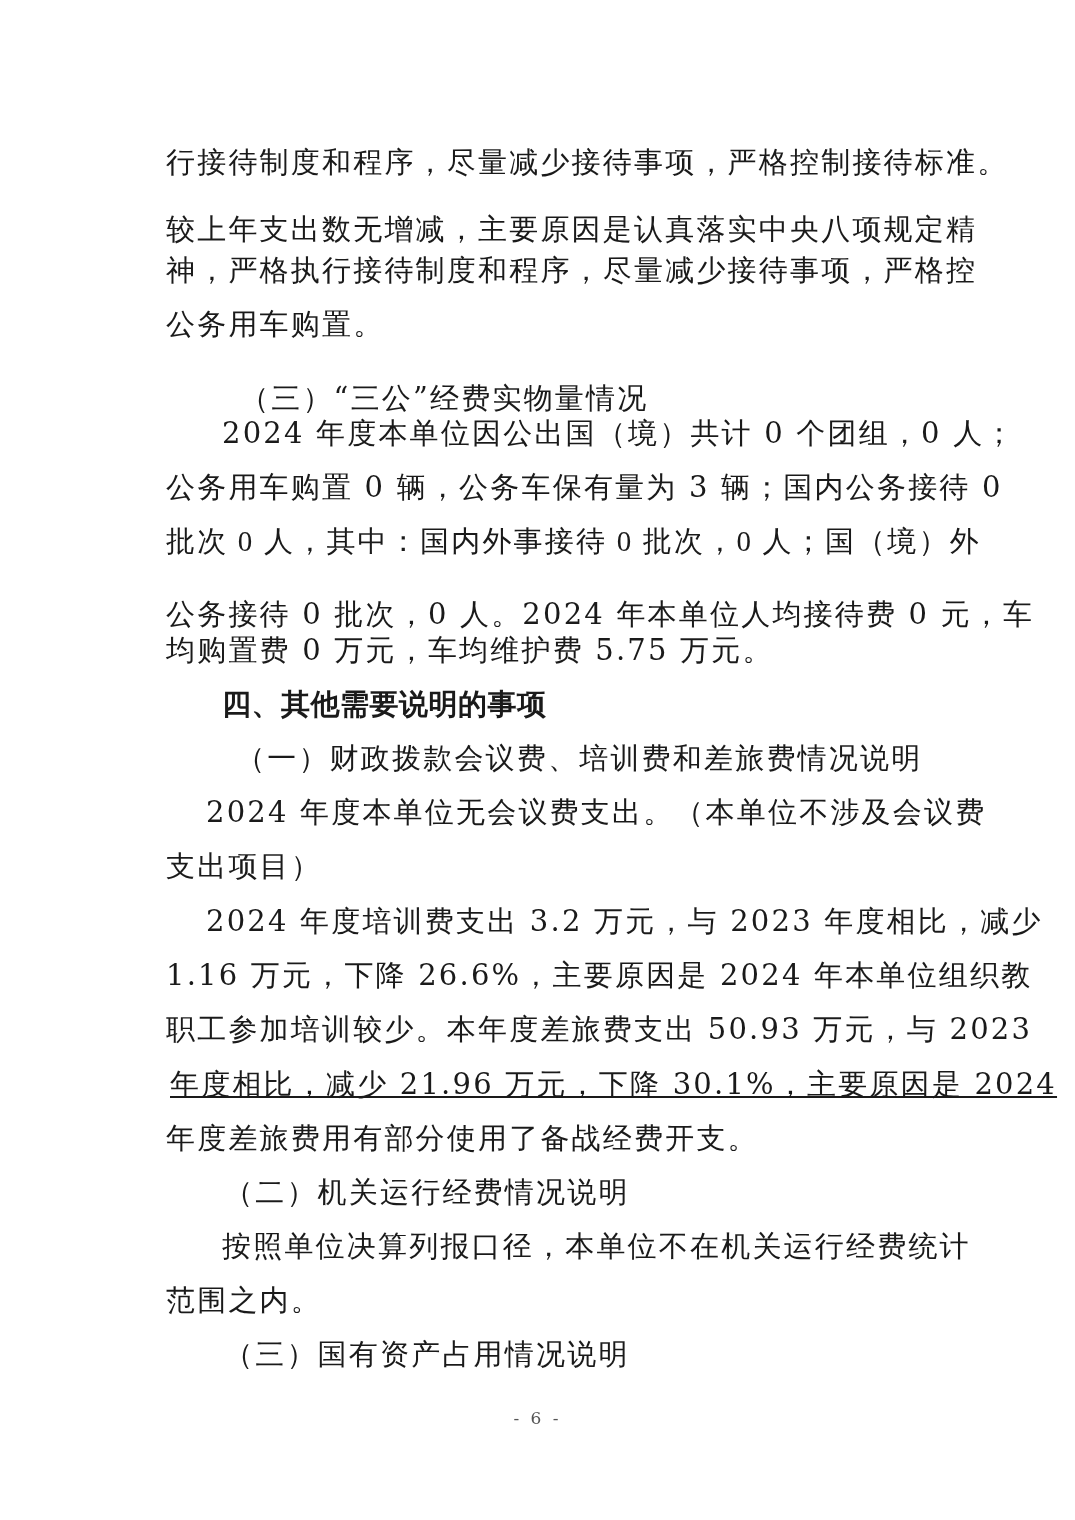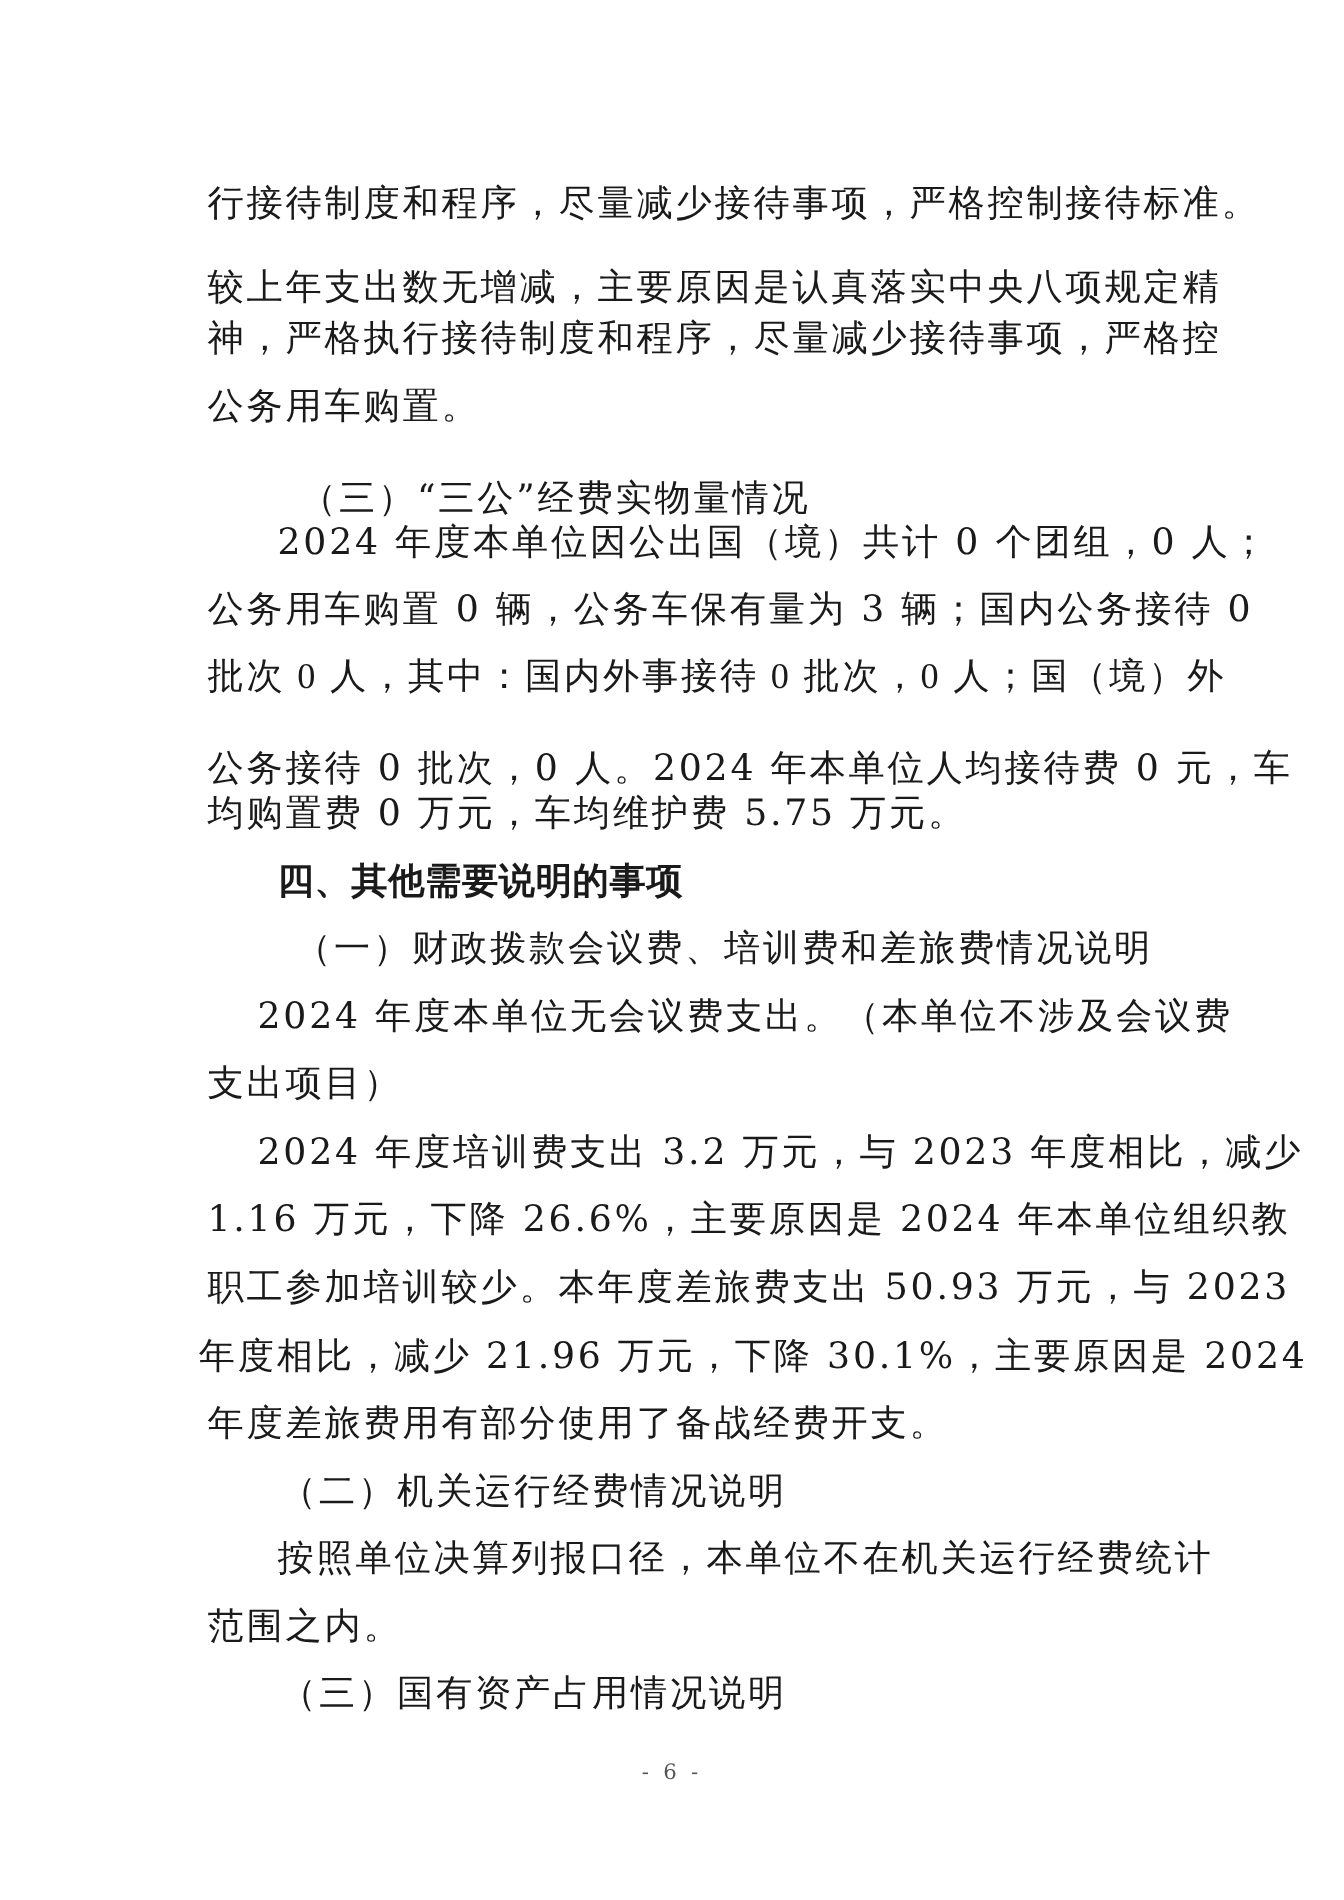--- a/index.html
+++ b/index.html
@@ -28,21 +28,21 @@
       <div class="line just" style="top: 521px; left: 166px; width: 748px; font-family: Liberation Serif, serif;">批次 0 人，其中：国内外事接待 0 批次，0 人；国（境）外</div>
       <div class="line just" style="top: 594px; left: 166px; width: 748px;">公务接待 0 批次，0 人。2024 年本单位人均接待费 0 元，车</div>
       <div class="line" style="top: 630px; left: 166px; width: 748px;">均购置费 0 万元，车均维护费 5.75 万元。</div>
       <div class="line h1" style="top: 684px; left: 222px; width: 692px;">四、其他需要说明的事项</div>
       <div class="line" style="top: 738px; left: 224px; width: 690px; margin-left: 12px;">（一）财政拨款会议费、培训费和差旅费情况说明</div>
       <div class="line just" style="top: 792px; left: 206px; width: 708px;">2024 年度本单位无会议费支出。（本单位不涉及会议费</div>
       <div class="line" style="top: 846px; left: 166px; width: 748px;">支出项目）</div>
       <div class="line just" style="top: 901px; left: 206px; width: 708px;">2024 年度培训费支出 3.2 万元，与 2023 年度相比，减少</div>
       <div class="line just" style="top: 955px; left: 166px; width: 748px;">1.16 万元，下降 26.6%，主要原因是 2024 年本单位组织教</div>
       <div class="line just" style="top: 1009px; left: 166px; width: 748px;">职工参加培训较少。本年度差旅费支出 50.93 万元，与 2023</div>
-      <div class="line just" style="top: 1064px; left: 159px; width: 748px;">年度相比，减少 21.96 万元，下降 30.1%，主要原因是 2024</div>
+      <div class="line just" style="top: 1064px; left: 170px; width: 748px; text-decoration: underline;">年度相比，减少 21.96 万元，下降 30.1%，主要原因是 2024</div>
       <div class="line" style="top: 1118px; left: 166px; width: 748px;">年度差旅费用有部分使用了备战经费开支。</div>
       <div class="line" style="top: 1172px; left: 224px; width: 690px;">（二）机关运行经费情况说明</div>
       <div class="line just" style="top: 1226px; left: 222px; width: 692px;">按照单位决算列报口径，本单位不在机关运行经费统计</div>
       <div class="line" style="top: 1280px; left: 166px; width: 748px;">范围之内。</div>
       <div class="line" style="top: 1334px; left: 224px; width: 690px;">（三）国有资产占用情况说明</div>
     </div>
   <div class="pagenum">- 6 -</div>
 </div>
 
 </body></html>

